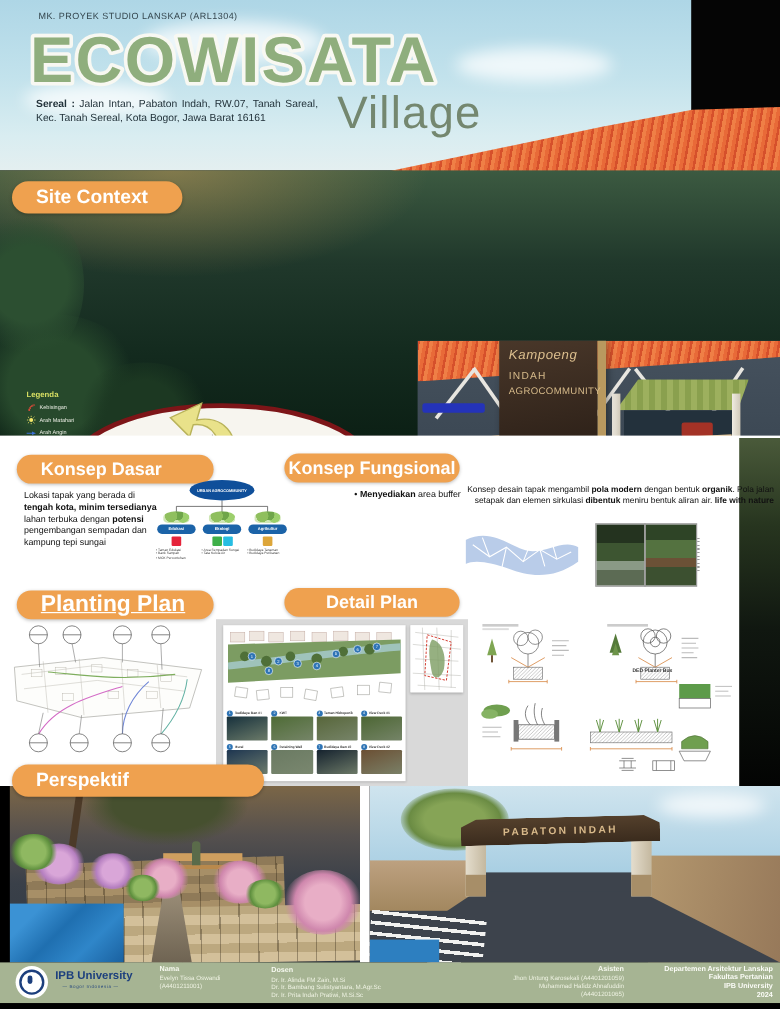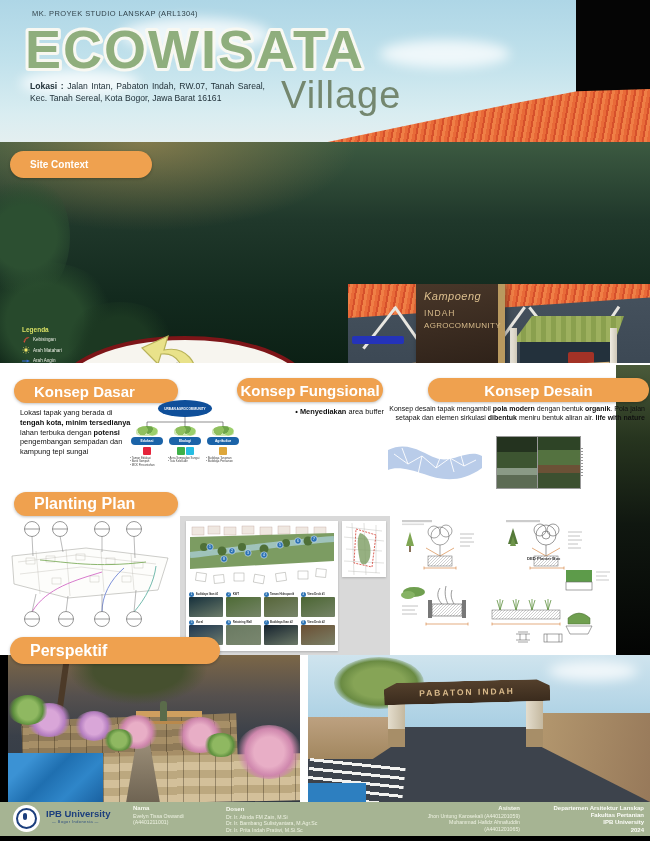--- a/index.html
+++ b/index.html
@@ -28,21 +28,21 @@
     background:radial-gradient(ellipse at 40% 0%,rgba(214,160,90,.45),transparent 70%);}
   .foliage{border-radius:50%;}
   .f1{left:-30px;top:120px;width:150px;height:120px;background:radial-gradient(circle,#27492c 0 40%,transparent 70%);}
   .f2{left:60px;top:160px;width:120px;height:90px;background:radial-gradient(circle,#1c3822 0 40%,transparent 70%);}
   .f3{left:-20px;top:30px;width:90px;height:130px;background:radial-gradient(circle,#2c4f31 0 40%,transparent 72%);}
 
   .pill{background:#efa14f;border-radius:999px;color:#fff;font-weight:bold;
         display:flex;align-items:center;box-shadow:0 1px 3px rgba(0,0,0,.25);}
   .pill.left{padding-left:20px;justify-content:flex-start;}
   .pill.center{justify-content:center;}
-  .pill-site{left:10px;top:151px;width:122px;height:27px;font-size:10px;}
+  .pill-site{left:10px;top:151px;width:122px;height:27px;font-size:16px;}
 
   .legend{left:22px;top:184px;width:70px;}
   .legend-title{font-size:6.5px;font-weight:bold;color:#d8df63;margin-bottom:2px;}
   .legend-row{display:flex;align-items:center;gap:3px;margin-top:2.5px;}
   .licon{width:8px;height:8px;display:inline-block;flex:none;}
   .licon svg{width:100%;height:100%;display:block;}
   .ltext{font-size:4.6px;color:#e9ece2;}
 
   .map-svg{left:42px;top:188px;}
 
@@ -118,21 +118,21 @@
     background:radial-gradient(circle at 30% 40%,#8fbf5e 0 30%,transparent 32%),
                radial-gradient(circle at 55% 30%,#6fa54a 0 32%,transparent 34%),
                radial-gradient(circle at 75% 45%,#9ccf6c 0 28%,transparent 30%),#cfe6b4;}
   .dg-oval{margin-top:1px;min-width:26px;height:8px;background:#1b63a8;border-radius:999px;color:#fff;
     font-size:3.4px;font-weight:bold;display:flex;align-items:center;justify-content:center;padding:0 3px;}
   .dg-sdgs{display:flex;gap:1px;margin-top:1.5px;}
   .dg-sdg{width:8px;height:8px;border-radius:1px;}
   .dg-bullets{margin-top:2px;font-size:2.8px;line-height:3.8px;color:#444;width:34px;text-align:left;}
 
   
-  .pill-pp{left:14px;top:492px;width:144px;height:24px;font-size:16px;}
+  .pill-pp{left:14px;top:492px;width:144px;height:24px;font-size:19px;text-decoration:underline;}
   .pill-dp{left:237px;top:490px;width:146px;height:24px;font-size:15px;}
   .pill-ded{left:395px;top:488px;width:206px;height:23px;font-size:14px;}
   .planting-svg{left:6px;top:518px;}
   .dp-panel{left:180px;top:516px;width:210px;height:139px;background:#d9d9d9;}
   .dp-card{position:absolute;left:6px;top:5px;width:152px;height:130px;background:#fff;box-shadow:0 1px 2px rgba(0,0,0,.2);}
   .dp-key{position:absolute;left:162px;top:5px;width:44px;height:56px;background:#fff;box-shadow:0 1px 2px rgba(0,0,0,.2);}
   .dp-plan{position:absolute;left:4px;top:4px;}
   .dp-grid{position:absolute;left:3px;top:70px;width:146px;display:grid;grid-template-columns:repeat(4,1fr);gap:2px 3px;}
   .thumb-head{display:flex;align-items:center;gap:1.5px;height:6px;}
   .thumb-num{width:5px;height:5px;border-radius:50%;background:#2e74b5;color:#fff;font-size:3px;
@@ -211,21 +211,21 @@
     <div class="cloud" style="left:380px;top:40px;width:130px;height:28px;"></div>
     <div class="cloud" style="left:20px;top:70px;width:120px;height:26px;"></div>
   </div>
   <div class="abs course">MK. PROYEK STUDIO LANSKAP (ARL1304)</div>
   <svg class="abs title-svg" width="345" height="68" viewBox="0 0 345 68">
     <text x="6" y="57" font-family="Liberation Sans, sans-serif" font-size="54" font-weight="bold" letter-spacing="2" fill="rgba(90,110,80,.4)"></text>
     <text x="3" y="54" font-family="Liberation Sans, sans-serif" font-size="54" font-weight="bold" letter-spacing="2" fill="#8fae7d" stroke="#f8f8f2" stroke-width="6" stroke-linejoin="round" paint-order="stroke">ECOWISATA</text>
   </svg>
   <div class="abs village">Village</div>
   <div class="abs lokasi">
-    <span class="b">Lokasi :</span>
+    <span class="b">Sereal :</span>
     <span>Jalan Intan, Pabaton Indah, RW.07, Tanah Sareal, Kec. Tanah Sereal, Kota Bogor, Jawa Barat 16161</span>
   </div>
   <div class="abs corner-black"></div>
   <div class="abs roof-wedge"></div>
 
   <div class="abs site-band">
     <div class="abs warm-glow"></div>
     <div class="abs foliage f1"></div>
     <div class="abs foliage f2"></div>
     <div class="abs foliage f3"></div>
@@ -544,23 +544,20 @@
       </div>
   </div>
 
   <div class="abs pill center pill-kf">
     <span>Konsep Fungsional</span>
   </div>
   <div class="abs kf-bullets">
       <div><span class="b">• </span><span class="b">Menyediakan</span><span> area buffer</span></div>
     </div>
 
-  <div class="abs pill center pill-ks">
-    <span>Konsep Desain</span>
-  </div>
   <div class="abs ks-para"><span>Konsep desain tapak mengambil </span><span class="b">pola modern</span><span> dengan bentuk </span><span class="b">organik</span><span>. Pola jalan setapak dan elemen sirkulasi </span><span class="b">dibentuk</span><span> meniru bentuk aliran air. </span><span class="b">life with nature</span></div>
   <svg class="abs ks-shape" width="94" height="50" viewBox="0 0 94 50">
     <path d="M0,12 C20,2 36,16 48,20 C64,26 80,10 94,18 L94,30 C72,46 52,42 36,36 C22,31 8,28 0,32 Z" fill="#b9cce9"></path>
     <g stroke="#fff" stroke-width="0.9" fill="none">
       <path d="M6,16 L20,26 L34,18 L48,30 L62,20 L76,28 L88,22"></path>
       <path d="M14,10 L20,26 M34,18 L30,36 M48,30 L52,20 M62,20 L66,34 M76,28 L72,14"></path>
     </g>
   </svg>
   <div class="abs photo photo1"></div>
   <div class="abs photo photo2"></div>
@@ -619,20 +616,23 @@
         <line x1="46.5" y1="11" x2="61.5" y2="11"></line>
       <line x1="88.5" y1="11" x2="103.5" y2="11"></line>
         <line x1="120.5" y1="11" x2="135.5" y2="11"></line>
       <line x1="18.5" y1="101" x2="33.5" y2="101"></line>
         <line x1="52.5" y1="101" x2="67.5" y2="101"></line>
       <line x1="88.5" y1="101" x2="103.5" y2="101"></line>
         <line x1="120.5" y1="101" x2="135.5" y2="101"></line>
     </g>
   </svg>
 
+  <div class="abs pill center pill-dp">
+    <span>Detail Plan</span>
+  </div>
   <div class="abs dp-panel">
     <div class="dp-card">
       <svg class="dp-plan" width="144" height="62" viewBox="0 0 144 62">
         <rect width="144" height="62" fill="#fff"></rect>
         <g fill="#efe7e0" stroke="#c0a9a0" stroke-width="0.4">
           <rect x="2" y="2" width="12" height="8"></rect>
             <rect x="18" y="1" width="12" height="8"></rect>
           <rect x="34" y="2" width="12" height="8"></rect>
             <rect x="52" y="1" width="12" height="8"></rect>
           <rect x="70" y="2" width="12" height="8"></rect>

